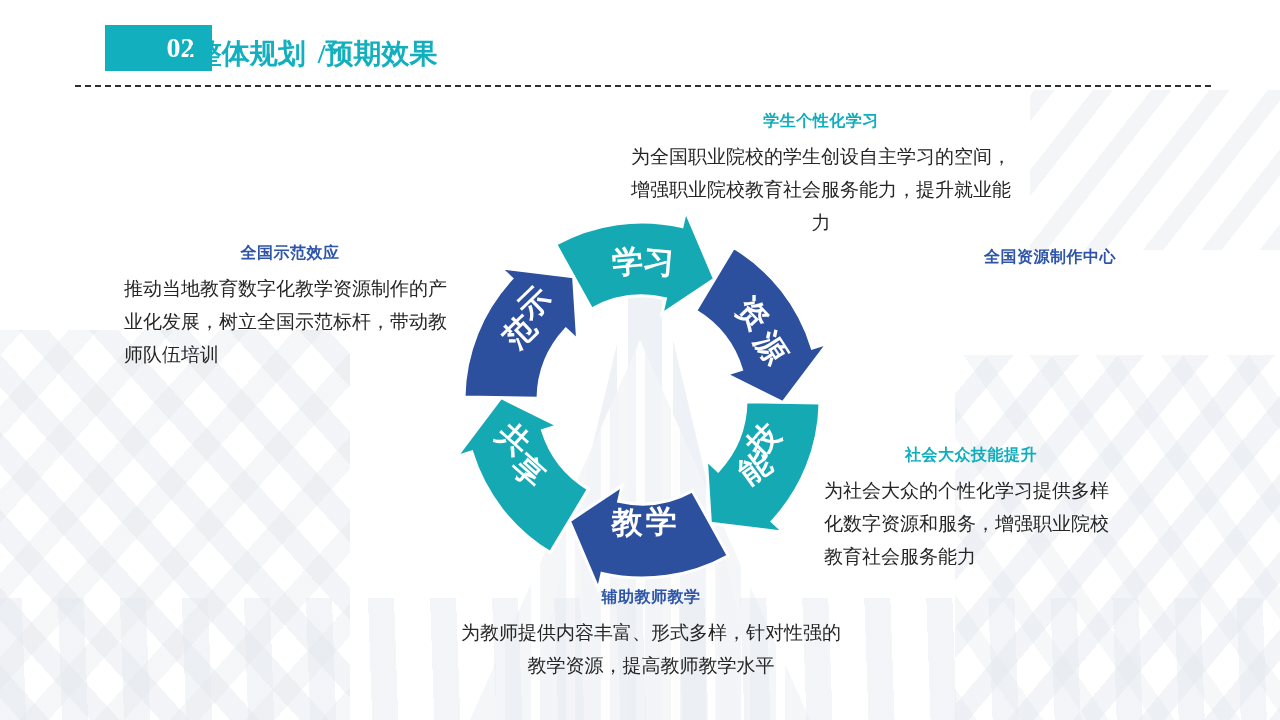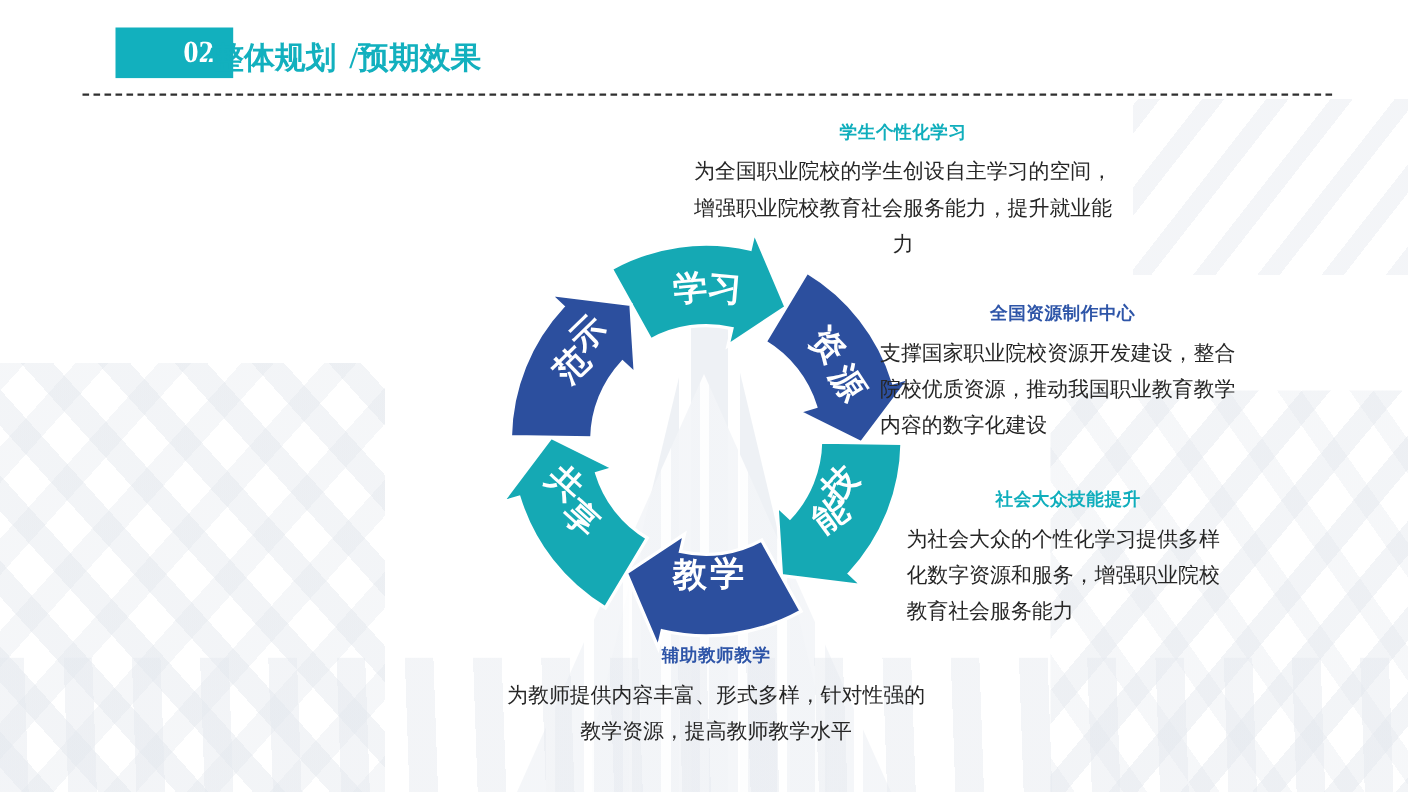--- a/index.html
+++ b/index.html
@@ -50,21 +50,21 @@
   
   .callout{position:absolute; font-size:19px; line-height:33px;}
   .c-title{display:block; font-size:16px; font-weight:bold; text-align:center;
            line-height:26px; margin-bottom:6px; letter-spacing:.5px;}
   .t-teal{color:var(--title-teal);}
   .t-blue{color:var(--title-blue);}
   .c-body{color:#262626;}
   .align-center .c-body{text-align:center;}
   .align-left  .c-body{text-align:left;}
   .co-top        {left:625px; top:108px; width:392px;}
-  .co-right-top  {left:800px; top:244px; width:332px;margin-top:29px;}
+  .co-right-top  {left:884px; top:244px; width:332px;}
   .co-right-bot  {left:824px; top:442px; width:294px;}
   .co-bottom     {left:458px; top:584px; width:386px;}
   .co-left-bot   {left:148px; top:440px; width:310px;}
   .co-left-top   {left:124px; top:240px; width:332px;}
   
   .cycle-svg{position:absolute; left:430px; top:192px;}
   .cycle-svg text{
     font-family:"Liberation Sans","DejaVu Sans",sans-serif;
     font-weight:bold; fill:#ffffff; font-size:31px;
   }
@@ -128,29 +128,32 @@
         </g>
       </svg>
 
     <div class="callout co-top align-center">
       <span class="c-title t-teal">学生个性化学习</span>
       <div class="c-body">为全国职业院校的学生创设自主学习的空间，增强职业院校教育社会服务能力，提升就业能力</div>
     </div>
 
     <div class="callout co-right-top align-left">
       <span class="c-title t-blue">全国资源制作中心</span>
-      <div class="c-body">支撑国家职业院校资源开发建设，整合院校优质资源，推动我国职业教育教学内容的数字化建设</div>
     </div>
 
     <div class="callout co-bottom align-center">
       <span class="c-title t-blue">辅助教师教学</span>
       <div class="c-body">为教师提供内容丰富、形式多样，针对性强的教学资源，提高教师教学水平</div>
     </div>
 
     <div class="callout co-right-bot align-left">
       <span class="c-title t-teal">社会大众技能提升</span>
       <div class="c-body">为社会大众的个性化学习提供多样化数字资源和服务，增强职业院校教育社会服务能力</div>
     </div>
 
 
+    <div class="callout co-left-top align-left">
+      <span class="c-title t-blue">全国示范效应</span>
+      <div class="c-body">推动当地教育数字化教学资源制作的产业化发展，树立全国示范标杆，带动教师队伍培训</div>
+    </div>
 
   </div>
 </div>
 
 </body></html>

